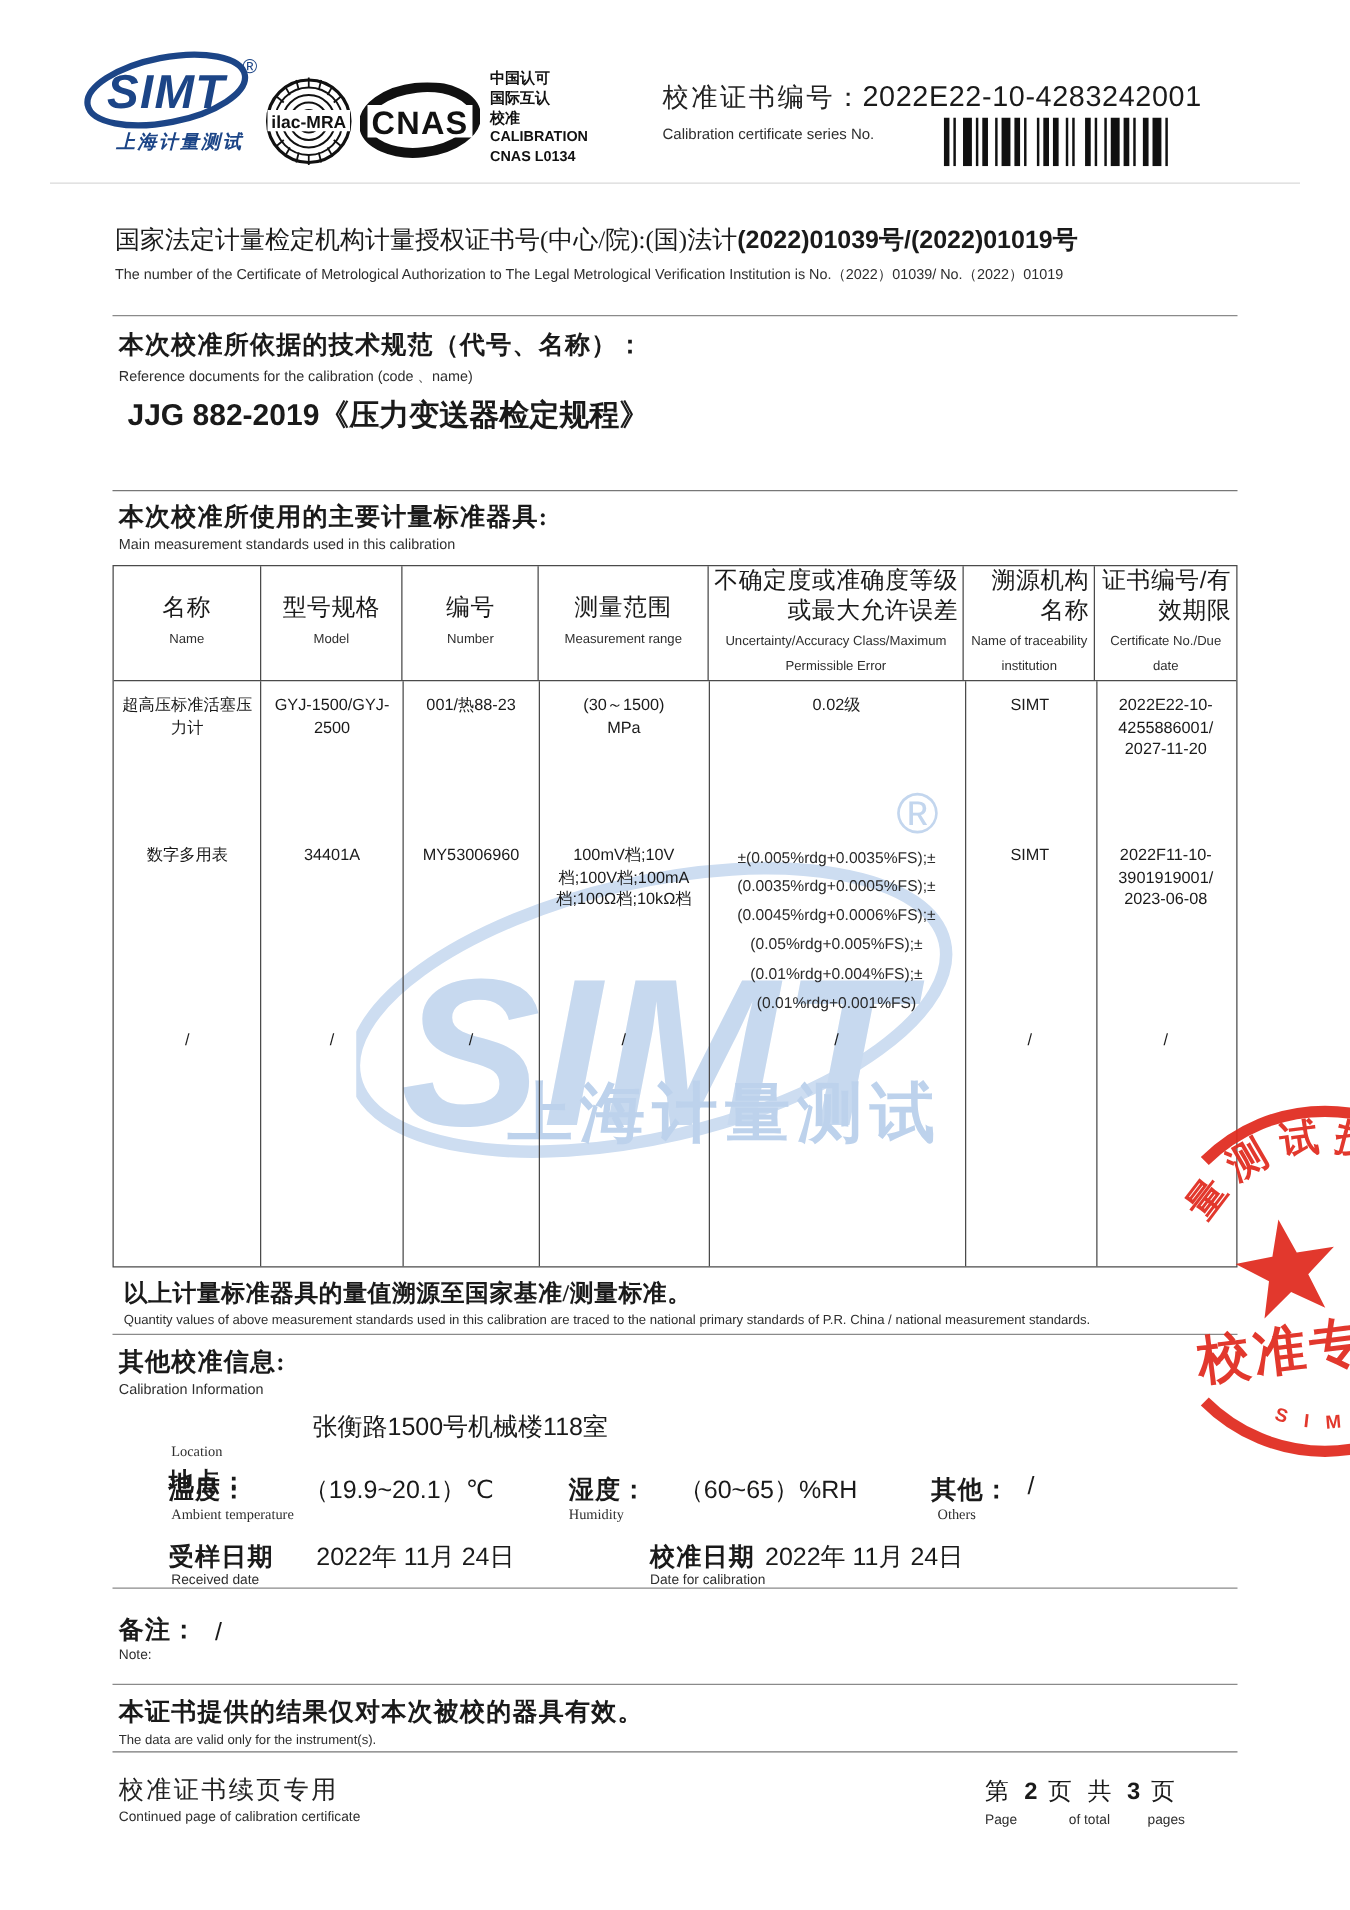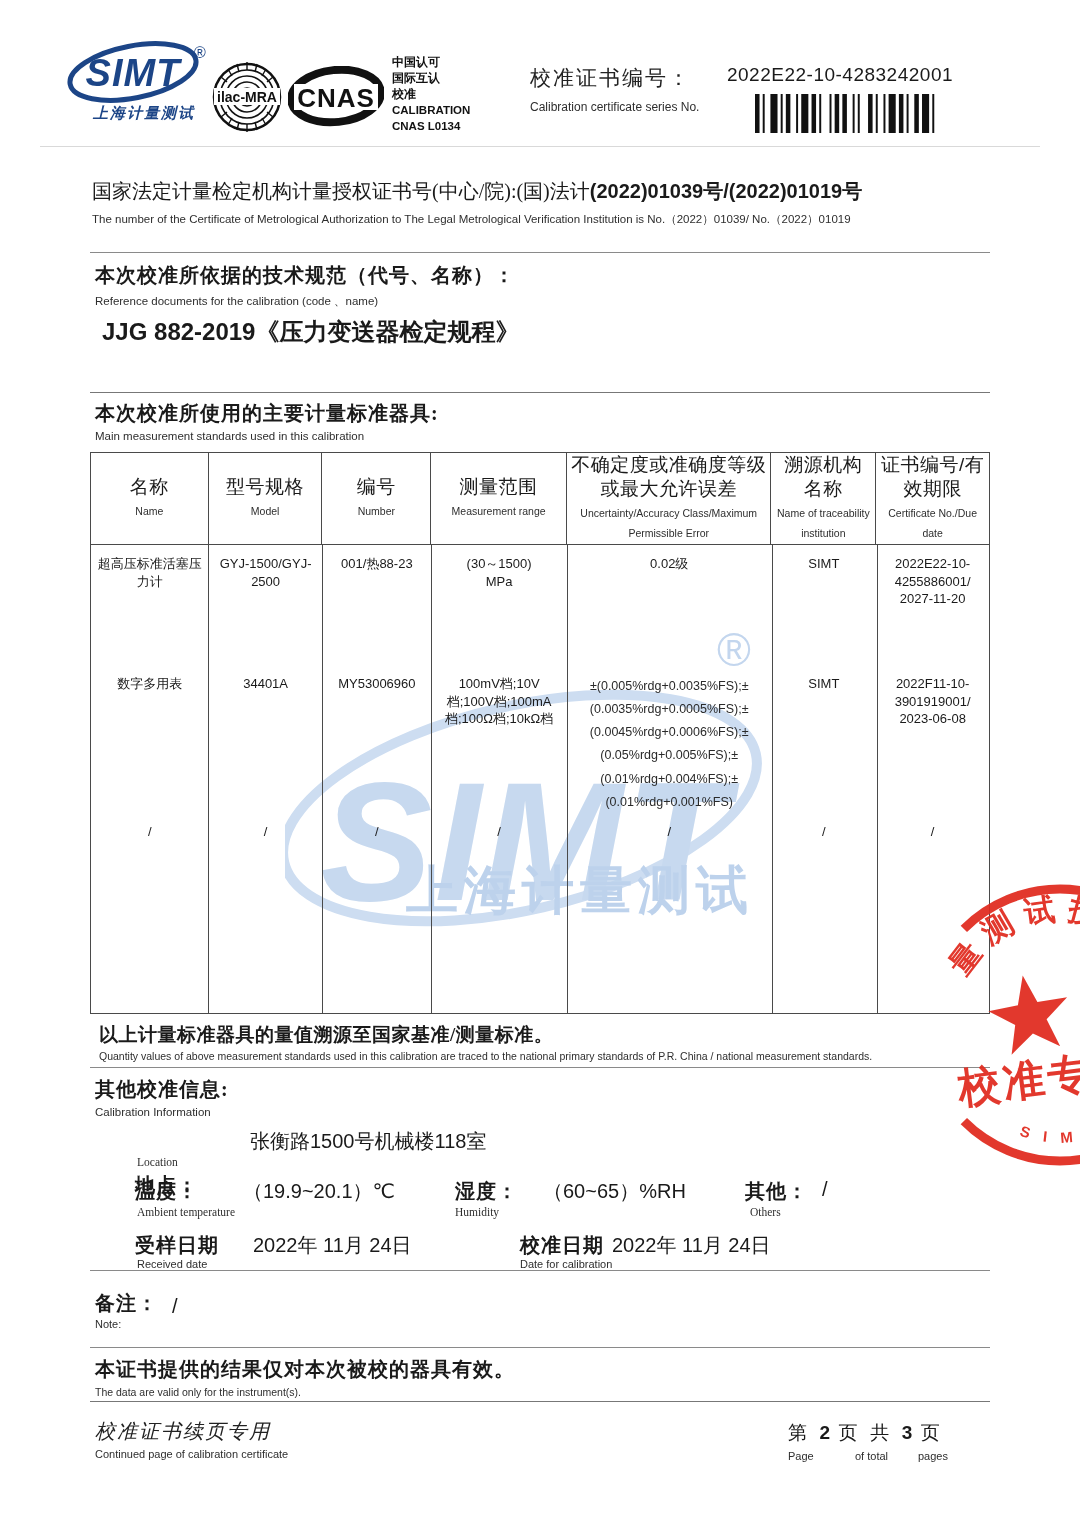--- a/index.html
+++ b/index.html
@@ -8,28 +8,28 @@
   .abs{position:absolute;}
   .serif{font-family:"Liberation Serif","DejaVu Serif",serif;}
   .hr{position:absolute;height:1px;background:#8a8a8a;}
   .hr-light{background:#d9d9d9;}
   .sub-en{font-size:11.5px;color:#2e2e2e;letter-spacing:0;text-align:center;}
   .cn-title{font-size:20px;font-weight:600;letter-spacing:1px;}
   .cn-label{font-size:20px;font-weight:600;letter-spacing:1px;}
   .value{font-size:20px;font-weight:500;}
   
   .cert-label-cn{font-size:21px;letter-spacing:2px;color:#222;}
-  .cert-number{font-size:19px;letter-spacing:.5px;text-align:center;width:300px;}
+  .cert-number{font-size:23px;letter-spacing:.5px;width:300px;}
   
   .table{position:absolute;left:90px;top:452px;width:900px;height:562px;border:1px solid #4a4a4a;box-sizing:border-box;}
   .thead{position:absolute;left:0;top:0;width:100%;height:92px;display:flex;border-bottom:1px solid #4a4a4a;box-sizing:border-box;}
   .th{display:flex;flex-direction:column;justify-content:center;align-items:center;text-align:center;
       box-sizing:border-box;border-right:1px solid #4a4a4a;padding:2px 4px;}
   .th:last-child{border-right:none;}
-  .th-cn{font-size:19px;line-height:1.25;letter-spacing:.5px;}
+  .th-cn{font-size:19px;line-height:1.25;letter-spacing:.5px;text-align:right;}
   .th-en{font-size:10.5px;line-height:1.9;color:#2e2e2e;margin-top:3px;}
   .tbody{position:absolute;left:0;top:92px;width:100%;height:468px;}
   .vline{position:absolute;top:0;bottom:0;width:1px;background:#4a4a4a;}
   .trow{position:absolute;left:0;width:100%;display:flex;}
   .tcell{box-sizing:border-box;padding:0 5px;text-align:center;font-size:13px;line-height:1.35;
          white-space:pre-line;overflow-wrap:anywhere;word-break:normal;}
   .cell-small{font-size:12.5px;line-height:1.85;color:#2a2a2a;padding:0 9px;}
   
   .info-en{font-size:11.5px;color:#2e2e2e;font-family:"Liberation Serif",serif;}
   .footer-en{font-size:11px;color:#2e2e2e;}
@@ -249,21 +249,21 @@
   <div class="abs value" style="left:172px;top:1295px;z-index:1;">/</div>
   <div class="abs footer-en" style="left:95px;top:1318px;z-index:1;">Note:</div>
 
   <div class="hr" style="left:90px;top:1347px;width:900px;"></div>
 
   <div class="abs serif cn-title" style="left:95px;top:1356px;z-index:1;">本证书提供的结果仅对本次被校的器具有效。</div>
   <div class="abs" style="left:95px;top:1386px;z-index:1;font-size:10.5px;color:#2e2e2e;">The data are valid only for the instrument(s).</div>
 
   <div class="hr" style="left:90px;top:1401px;width:900px;background:#777;"></div>
 
-  <div class="abs serif" style="left:95px;top:1418px;z-index:1;font-size:20px;letter-spacing:2px;color:#222;font-style:italic;">校准证书续页专用</div>
+  <div class="abs serif" style="left:95px;top:1418px;z-index:1;font-size:20px;letter-spacing:2px;color:#222;">校准证书续页专用</div>
   <div class="abs footer-en" style="left:95px;top:1448px;z-index:1;">Continued page of calibration certificate</div>
 
   <div class="abs" style="left:788px;top:1420px;z-index:1;">
     <span class="serif pageword">第</span>
     <span class="pagenum" style="margin:0 4px;">2</span>
     <span class="serif pageword">页 共</span>
     <span class="pagenum" style="margin:0 4px;">3</span>
     <span class="serif pageword">页</span>
   </div>
   <div class="abs footer-en" style="left:788px;top:1450px;z-index:1;">Page</div>

